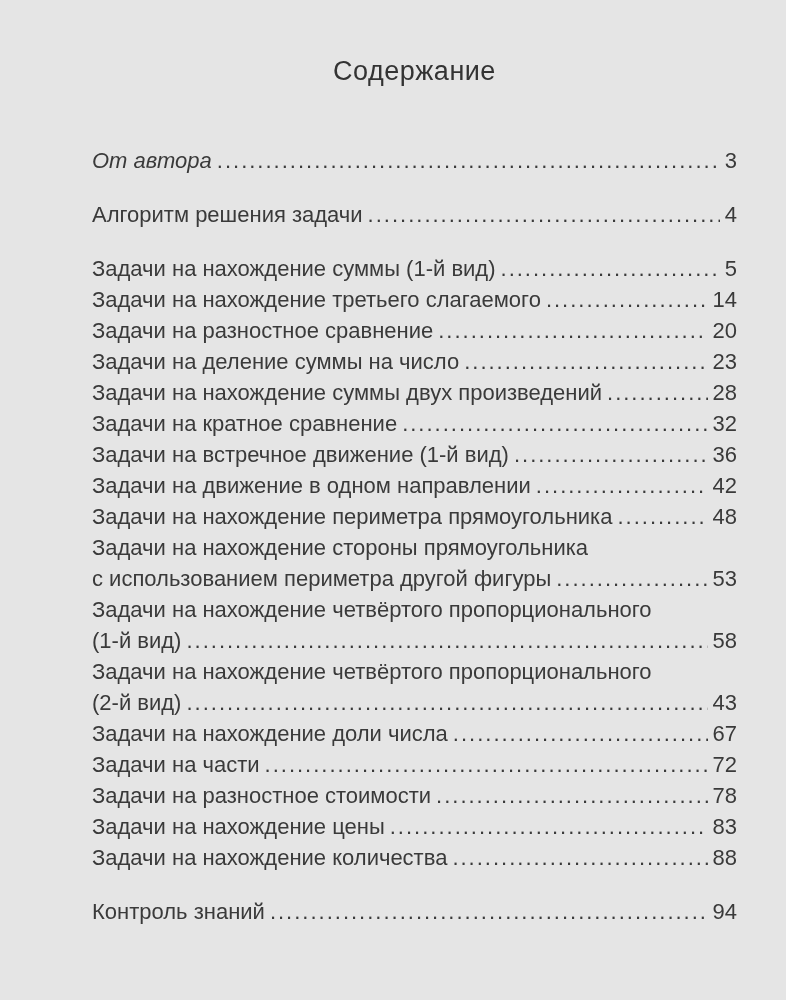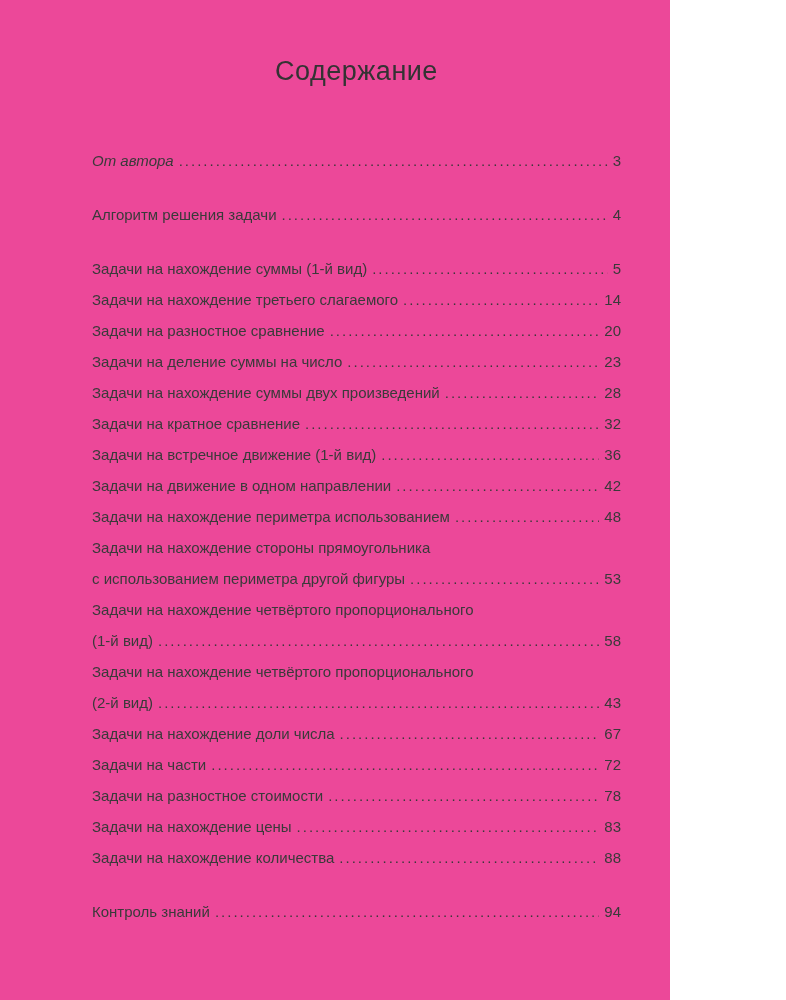--- a/index.html
+++ b/index.html
@@ -2,38 +2,38 @@
 <html><head>
 <meta charset="utf-8">
 <style>
   html, body {
     margin: 0;
     padding: 0;
     background: #ffffff;
   }
   .page {
     position: relative;
-    width: 670px;
+    width: 786px;
     min-height: 1000px;
     box-sizing: border-box;
-    background: #ec4899;
+    background: #e5e5e5;
     padding: 56px 49px 40px 92px;
     font-family: "Liberation Sans", "DejaVu Sans", sans-serif;
     color: #3a3a3a;
   }
   .page-title {
     font-size: 27px;
     font-weight: 400;
     letter-spacing: 0.5px;
     text-align: center;
     margin: 0 0 58px 0;
     color: #333333;
   }
   .toc-list {
-    font-size: 15px;
+    font-size: 22px;
   }
   .toc-entry {
     margin: 0;
   }
   .toc-entry.space-before {
     margin-top: 23px;
   }
   .toc-row {
     display: flex;
     align-items: baseline;
@@ -136,21 +136,21 @@
       </div>
       <div class="toc-entry">
         <div class="toc-row">
           <span class="toc-title">Задачи на движение в одном направлении</span>
           <span class="leader"></span>
           <span class="toc-page-num">42</span>
         </div>
       </div>
       <div class="toc-entry">
         <div class="toc-row">
-          <span class="toc-title">Задачи на нахождение периметра использованием</span>
+          <span class="toc-title">Задачи на нахождение периметра прямоугольника</span>
           <span class="leader"></span>
           <span class="toc-page-num">48</span>
         </div>
       </div>
       <div class="toc-entry">
         <div class="toc-row">
           <span class="toc-title">Задачи на нахождение стороны прямоугольника</span>
         </div>
         <div class="toc-row">
           <span class="toc-title">с использованием периметра другой фигуры</span>

